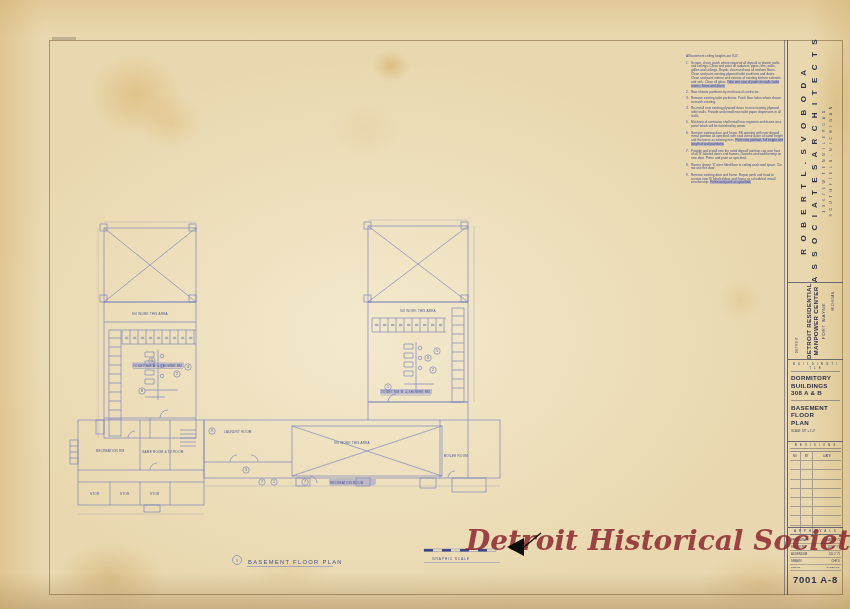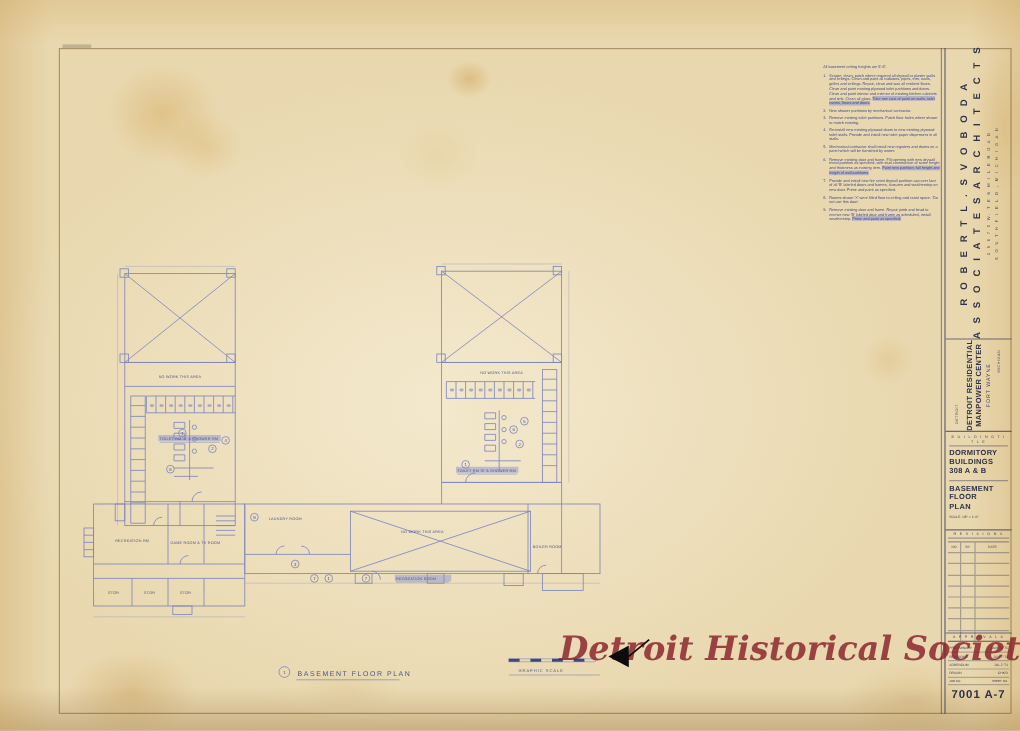--- a/index.html
+++ b/index.html
@@ -197,21 +197,21 @@
       <span>JUL 2 '71</span>
     </div>
     <div class="appr-row">
       <span>DRAWN</span>
       <span>CHK'D</span>
     </div>
     <div class="appr-foot">
       <span>JOB NO.</span>
       <span>SHEET NO.</span>
     </div>
-    <div class="appr-num">7001 A-7</div>
+    <div class="appr-num">7001 A-8</div>
   </div>
 </div>
 
 <div class="notes">
   <div class="note-intro">All basement ceiling heights are 8'-6".</div>
 
   <div class="note">
     <span class="nnum">1.</span>
     <span class="ntxt"><span>Scrape, clean, patch where required all drywall or plaster walls and ceilings. Clean and paint all radiators, pipes, trim, walls, grilles and ceilings. Repair, clean and wax all resilient floors. Clean and paint existing plywood toilet partitions and doors. Clean and paint interior and exterior of existing kitchen cabinets and sink. Clean all glass.</span> <span class="hl">Take one coat of paint on walls, toilet rooms, floors and doors.</span></span>
   </div>

